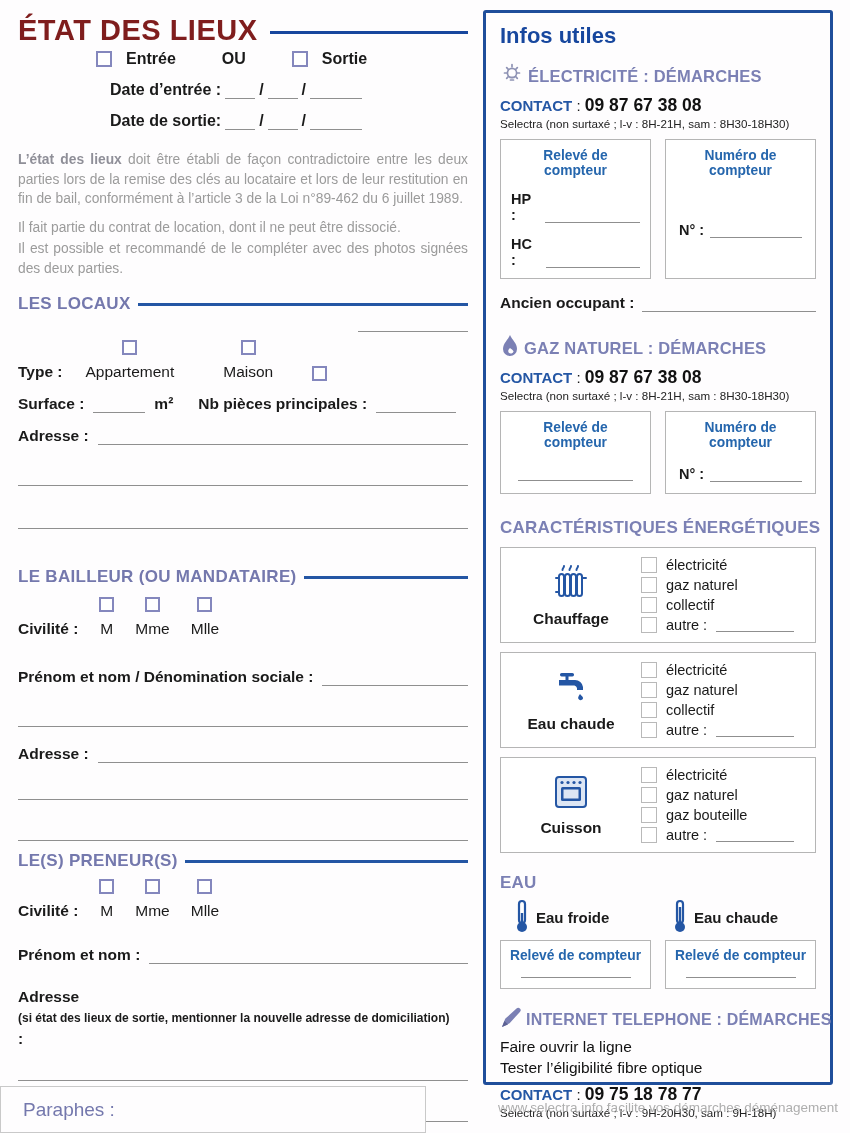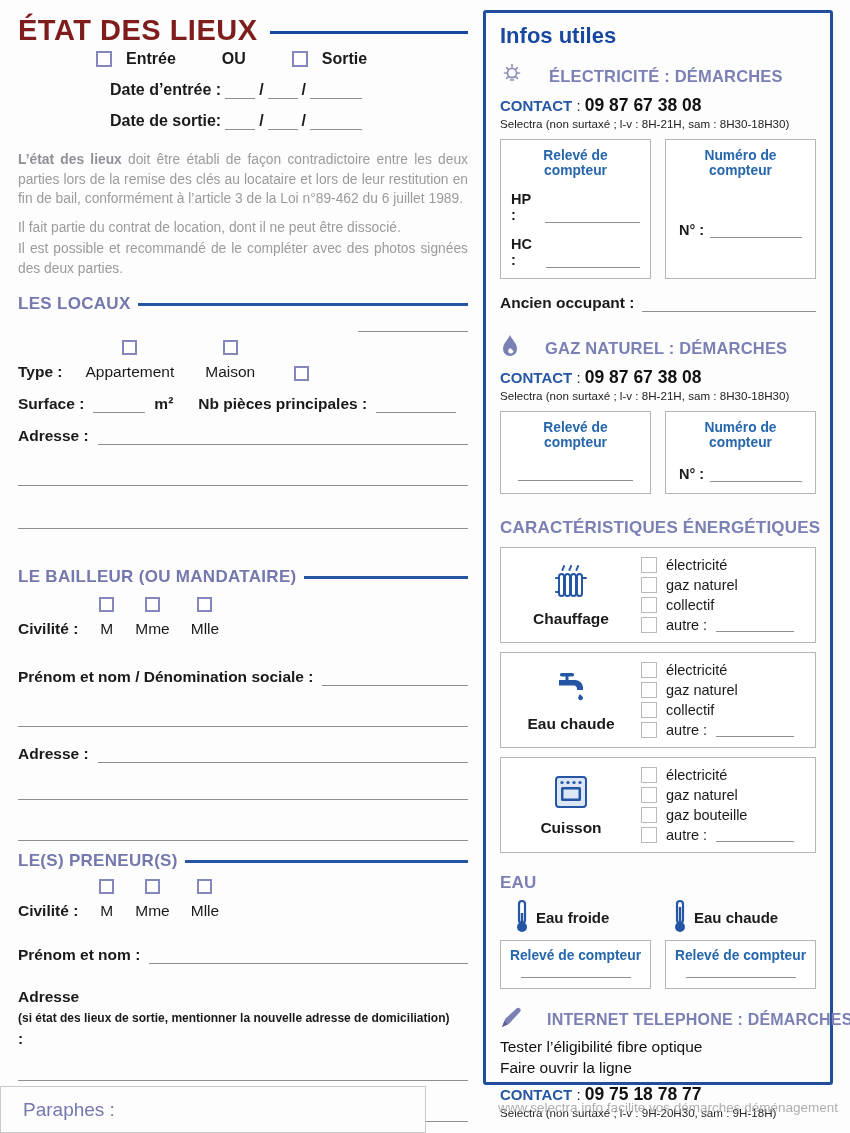--- a/index.html
+++ b/index.html
@@ -39,21 +39,21 @@
   .blank-line { border-bottom:1.4px solid #8f8f8f; height:1px; }
   .note { font-size:12px; font-weight:bold; }
 
   .paraphes { position:absolute; left:0; top:1086px; width:426px; height:47px; border:1.5px solid #c9c9c9; background:#fefdfe; display:flex; align-items:center; padding-left:22px; font-size:19px; color:#7478ad; }
 
   .footer { position:absolute; left:462px; top:1100px; width:376px; text-align:right; font-size:13.5px; color:#aeaeae; }
 
   
   .sidebar { position:absolute; left:483px; top:10px; width:350px; height:1075px; border:3px solid #1f4e9b; border-radius:3px; background:#fefdfe; padding:10px 14px 0 14px; }
   .sb-title { font-size:22px; font-weight:bold; color:#17479e; }
-  .sb-sec-head { display:flex; align-items:center; gap:25px; margin-top:13px; }
+  .sb-sec-head { display:flex; align-items:center; gap:4px; margin-top:13px; }
   .sb-sec-title { font-size:16.5px; font-weight:bold; color:#7b80b4; letter-spacing:0.2px; white-space:nowrap;}
   .contact-row { margin-top:5px; font-size:15px; }
   .contact-lbl { color:#2456a4; font-weight:bold; }
   .contact-num { color:#111; font-weight:bold; font-size:17.5px; }
   .hours { font-size:11.6px; color:#222; margin-top:1px; }
 
   .meter-row { display:flex; gap:14px; margin-top:9px; }
   .meter-box { flex:1; border:1px solid #b5b5b5; background:#fff; padding:8px 10px 10px 10px; }
   .meter-title { color:#2566ad; font-weight:bold; font-size:13.8px; text-align:center; }
   .meter-field { display:flex; align-items:flex-end; gap:6px; font-size:14.5px; font-weight:bold; margin-top:13px; }
@@ -133,21 +133,21 @@
     <div class="right-stub">
       <span class="fill f110"></span>
     </div>
 
     <div class="form-row" style="margin-top:8px;">
       <span class="lbl">Type :</span>
       <span class="opt" style="margin-left:14px;">
         <span class="cb sm"></span>
         <span>Appartement</span>
       </span>
-      <span class="opt" style="margin-left:22px;">
+      <span class="opt" style="margin-left:40px;">
         <span class="cb sm"></span>
         <span>Maison</span>
       </span>
       <span class="cb sm" style="margin-left:30px;"></span>
     </div>
 
     <div class="form-row">
       <span class="lbl">Surface :</span>
       <span class="fill f45"></span>
       <span style="font-weight:bold;">m²</span>
@@ -465,22 +465,22 @@
     <div class="sb-sec-head" style="margin-top:18px;">
       <span class="icon">
         <svg width="22" height="22" viewBox="0 0 22 22">
             <path d="M2 20 l3.2-8.2 L16.5 1.5 a2.4 2.4 0 0 1 3.4 3.4 L9.6 16.2 z" fill="#7b80b4"></path>
             <path d="M2 20 l2.4-6 3.6 3.6 z" fill="#5c6193"></path>
           </svg>
       </span>
       <span class="sb-sec-title" style="font-size:16px;">INTERNET TELEPHONE : DÉMARCHES</span>
     </div>
     <div class="net-lines">
+      <div>Faire ouvrir la ligne</div>
       <div>Tester l’éligibilité fibre optique</div>
-      <div>Faire ouvrir la ligne</div>
     </div>
     <div class="contact-row">
       <span class="contact-lbl">CONTACT</span>
       <span>:</span>
       <span class="contact-num">09 75 18 78 77</span>
     </div>
     <div class="hours">Selectra (non surtaxé ; l-v : 9H-20H30, sam : 9H-18H)</div>
   </div>
 
   <div class="paraphes">

